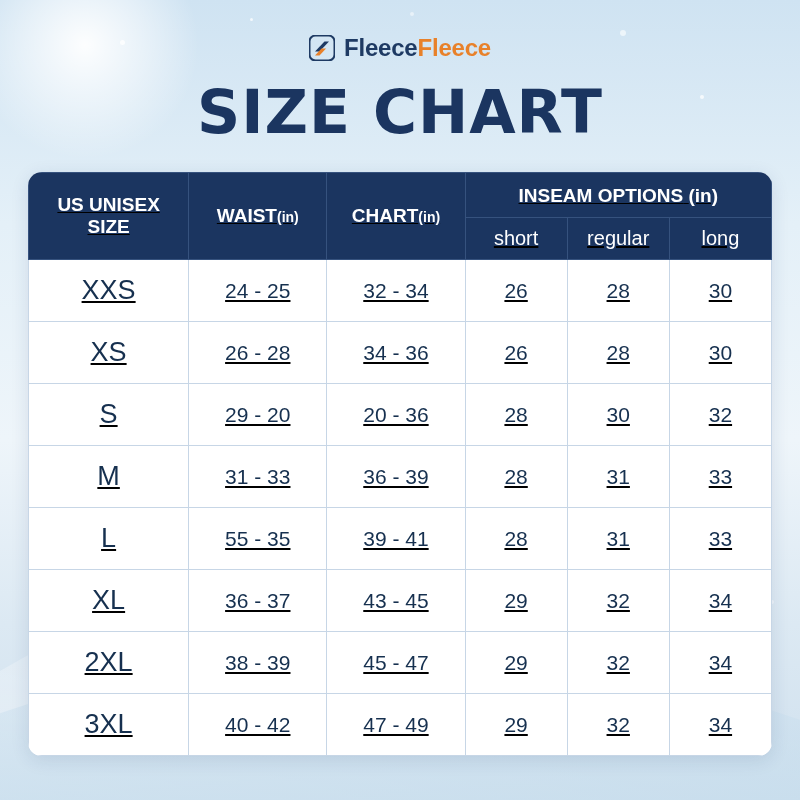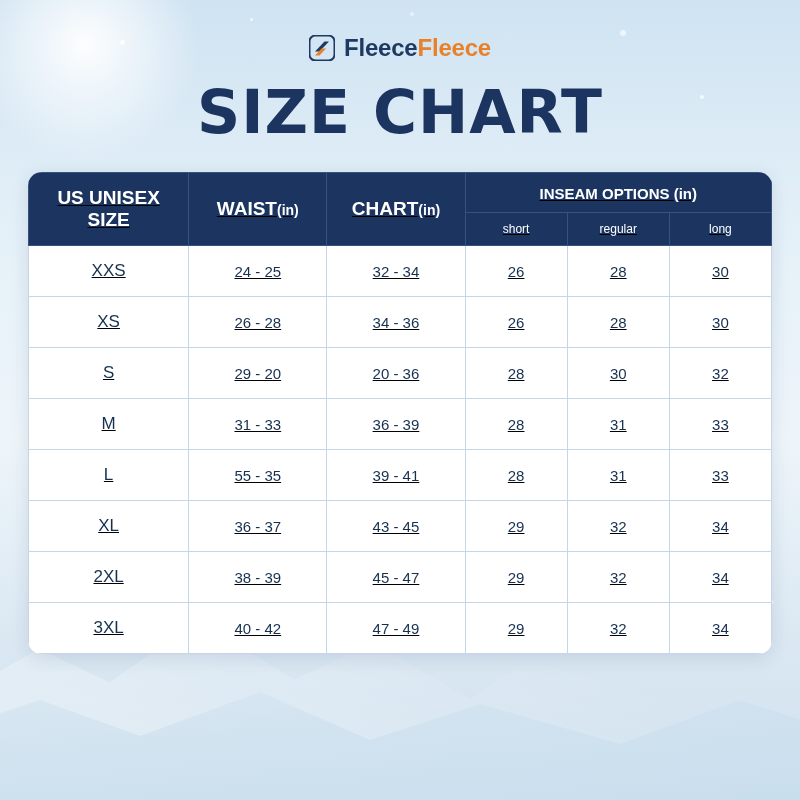--- a/index.html
+++ b/index.html
@@ -130,35 +130,35 @@
   .th-main {
     font-size: 19px;
     padding: 10px 6px;
     line-height: 1.15;
   }
   .th-main .unit {
     font-size: 14px;
     font-weight: bold;
   }
   .th-group {
-    font-size: 15px;
+    font-size: 19px;
     padding: 12px 6px 10px 6px;
   }
   .th-sub {
-    font-size: 12px;
+    font-size: 20px;
     font-weight: normal;
     padding: 9px 6px;
   }
   tbody td {
     color: #16304f;
-    font-size: 15px;
+    font-size: 21px;
     padding: 15px 4px;
     background: #ffffff;
   }
-  tbody td.size-cell { font-size: 17px; }
+  tbody td.size-cell { font-size: 27px; }
   .col-size { width: 160px; }
   .col-waist { width: 138px; }
   .col-hips { width: 138px; }
   .col-in { width: 102px; }
 </style>
 </head>
 <body>
 
 <div class="page">
 

